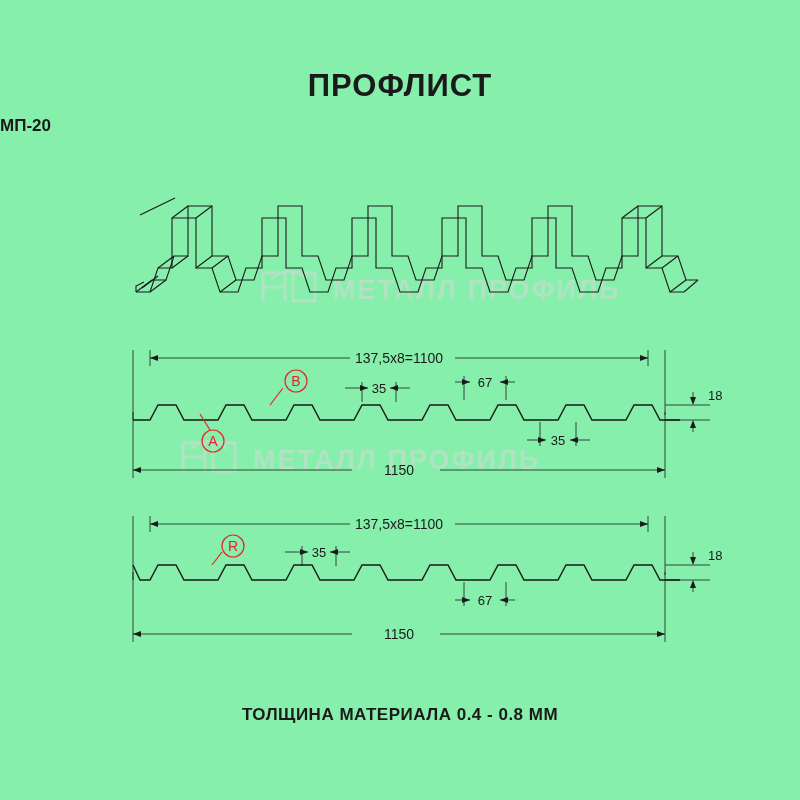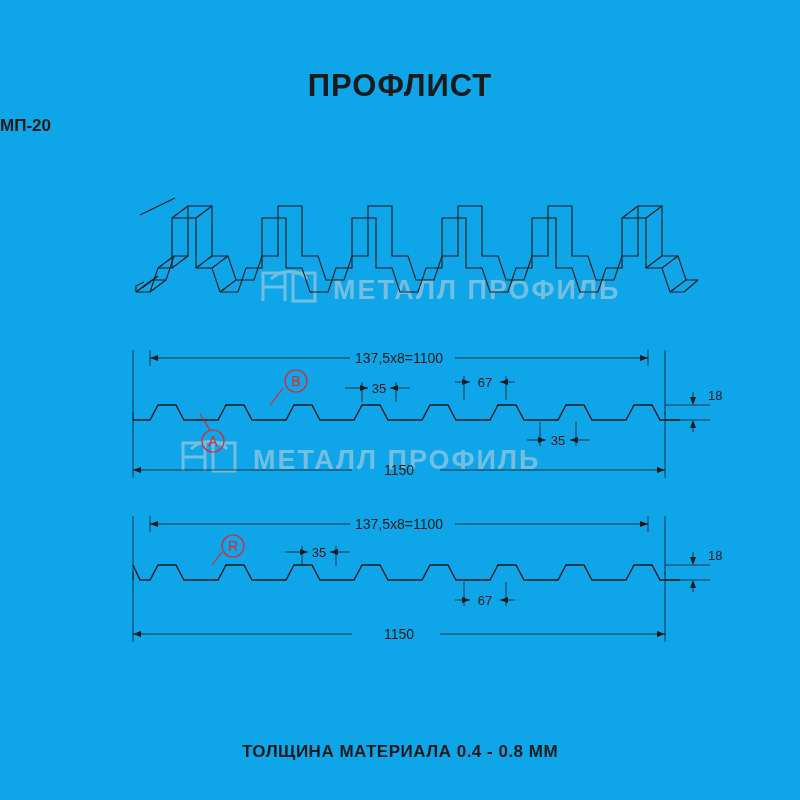--- a/index.html
+++ b/index.html
@@ -6,21 +6,21 @@
   html, body {
     margin: 0; padding: 0;
     width: 800px; height: 800px;
     background: #ffffff;
     font-family: "Liberation Sans", sans-serif;
   }
   #root {
     position: relative;
     width: 800px; height: 800px;
     overflow: hidden;
-    background: #0ea5e9;
+    background: #86efac;
   }
   .title {
     position: absolute;
     left: 0; right: 0;
     top: 68px;
     text-align: center;
     font-size: 31px;
     font-weight: bold;
     letter-spacing: 1px;
     color: #1a1a1a;
@@ -30,21 +30,21 @@
     left: 0; right: 0;
     top: 116px;
     text-align: left;
     font-size: 17px;
     font-weight: bold;
     color: #1a1a1a;
   }
   .footnote {
     position: absolute;
     left: 0; right: 0;
-    top: 742px;
+    top: 705px;
     text-align: center;
     font-size: 17px;
     font-weight: bold;
     letter-spacing: .5px;
     color: #1a1a1a;
   }
   svg.layer {
     position: absolute;
     left: 0; top: 0;
     width: 800px; height: 800px;

